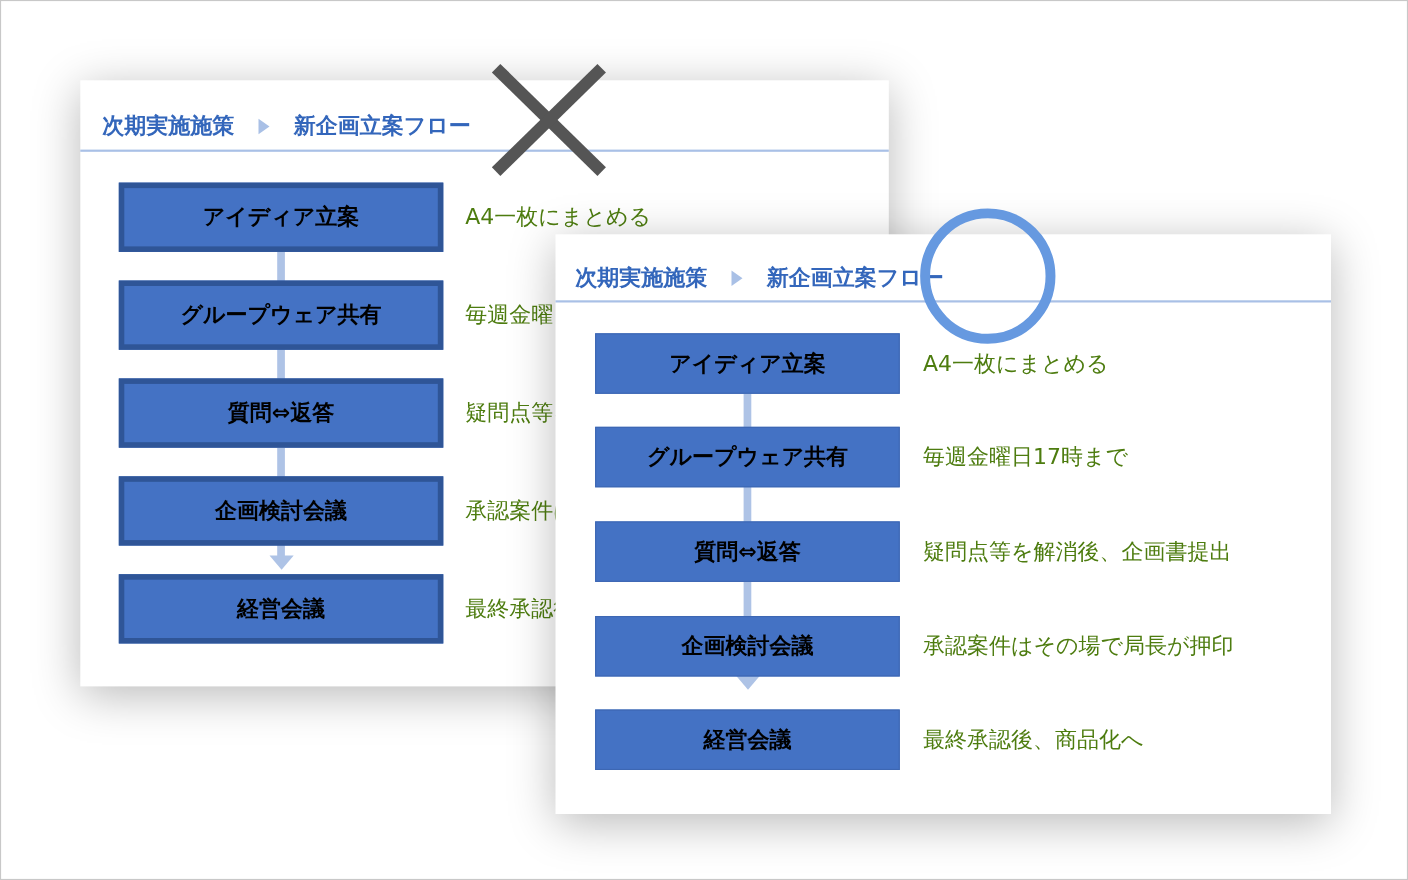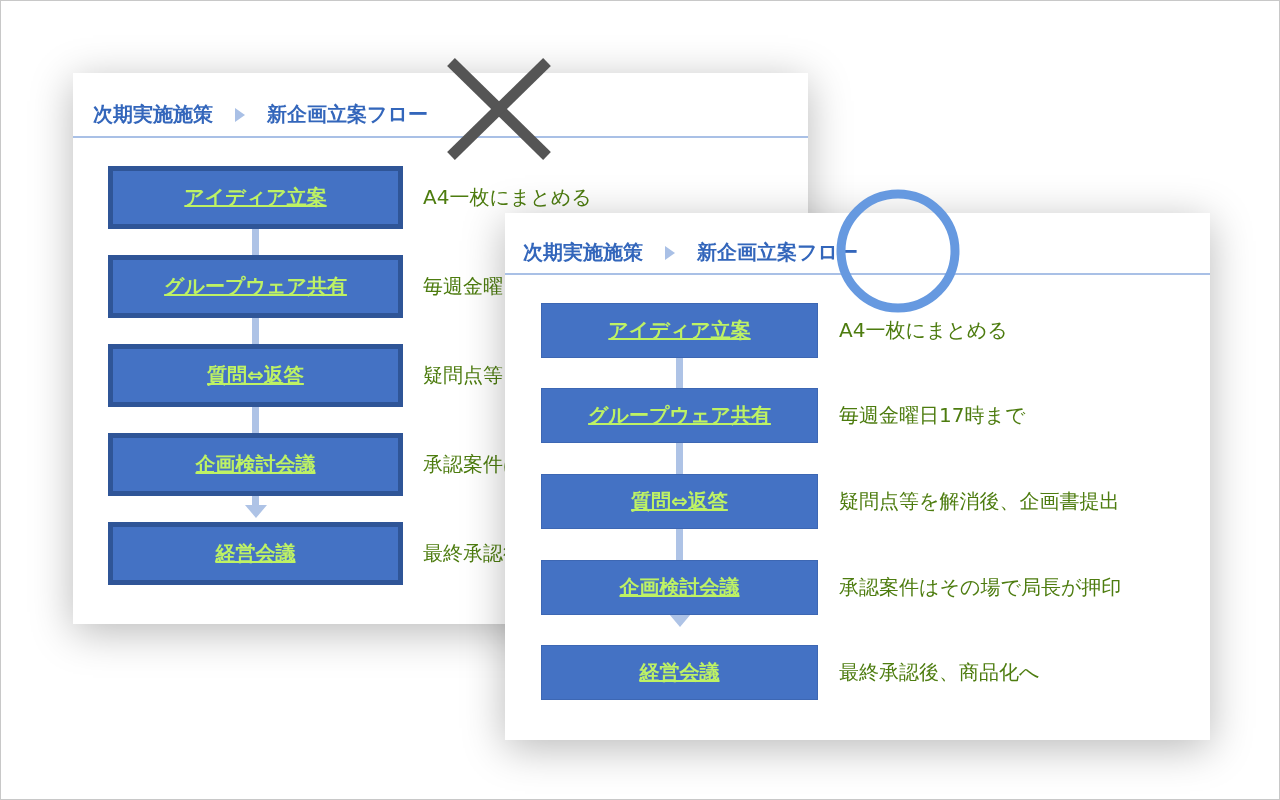--- a/index.html
+++ b/index.html
@@ -30,22 +30,22 @@
       width: 0; height: 0; margin: 0 22px;
       border-top: 7px solid transparent; border-bottom: 7px solid transparent;
       border-left: 10px solid #a9c0e6;
     }
     .divider { position: absolute; left: 0; right: 0; height: 2px; background: #a9c0e6; }
     .card.bad .divider  { top: 63px; }
     .card.good .divider { top: 60px; }
 
     .step {
       position: absolute; display: flex; align-items: center; justify-content: center;
-      background: #4472c4; color: #bef264; font-weight: bold; font-size: 20px;
-      box-sizing: border-box; white-space: nowrap; text-decoration: underline;
+      background: #4472c4; color: #000000; font-weight: bold; font-size: 20px;
+      box-sizing: border-box; white-space: nowrap;
     }
     .card.bad .step { left: 35px; width: 295px; height: 63px; border: 5px solid #2f5597; }
     .card.good .step { left: 36px; width: 277px; height: 55px; border: 1px solid #3d67b3; }
 
     .desc {
       position: absolute; color: #4d7c0f; font-size: 20px; white-space: nowrap;
     }
     .card.bad .desc  { left: 350px; }
     .card.good .desc { left: 334px; }
 

